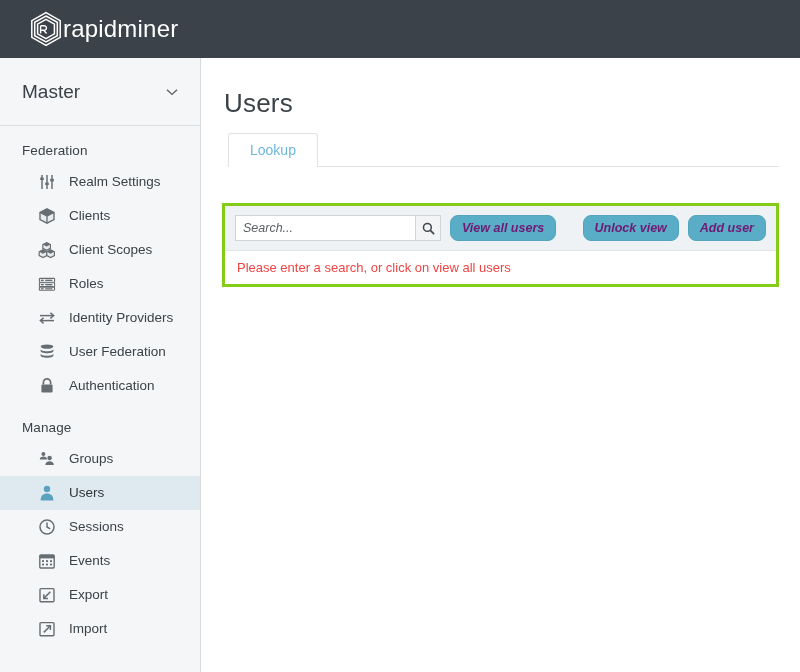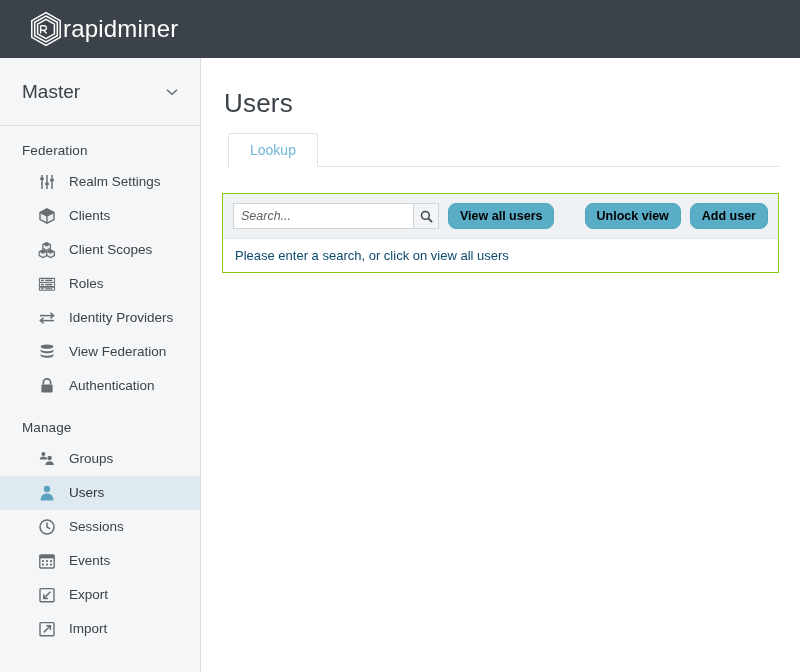--- a/index.html
+++ b/index.html
@@ -158,22 +158,22 @@
   }
   .tab.active {
     background: #ffffff;
     border-color: #dfe3e6;
     border-top-left-radius: 3px;
     border-top-right-radius: 3px;
     color: #6fb7da;
   }
 
   .panel {
-    margin-top: 26px;
-    border: 1px solid #84cc16;
+    margin-top: 36px;
+    border: 3px solid #84cc16;
     background: #ffffff;
   }
   .toolbar {
     background: #eef2f5;
     padding: 9px 10px;
     display: flex;
     align-items: center;
     gap: 9px;
     border-bottom: 1px solid #e2e6e9;
   }
@@ -203,39 +203,40 @@
     display: flex;
     align-items: center;
     justify-content: center;
     cursor: pointer;
     padding: 0;
   }
   .search-btn svg { width: 13px; height: 13px; display: block; }
 
   .btn {
     background: #5aadc6;
-    color: #000000;
+    color: #701a75;
     border: 1px solid #53a5bd;
     border-radius: 8px;
     font-size: 12.5px;
     font-weight: bold;
     height: 26px;
     padding: 0 11px;
     cursor: pointer;
     line-height: 24px;
     font-family: "Liberation Sans", sans-serif;
     white-space: nowrap;
+    font-style: italic;
   }
   .spacer { flex: 1 1 auto; }
 
   .message-row {
     background: #ffffff;
     padding: 9px 12px;
     font-size: 13px;
-    color: #0c4a6e;
+    color: #ef4444;
   }
 </style>
 </head>
 <body>
 
 <div id="app">
 
   <div class="topbar">
     <div class="brand">
       <svg class="brand-mark" viewBox="0 0 34 36">
@@ -342,21 +343,21 @@
         </li>
 
         <li class="nav-item">
           <svg class="nav-ico" viewBox="0 0 18 18">
             <g fill="#5c6368">
               <ellipse cx="9" cy="3.6" rx="6.4" ry="2.2"></ellipse>
               <path d="M2.6 6.0 C2.6 7.3 5.5 8.3 9 8.3 C12.5 8.3 15.4 7.3 15.4 6.0 L15.4 8.0 C15.4 9.3 12.5 10.3 9 10.3 C5.5 10.3 2.6 9.3 2.6 8.0 Z"></path>
               <path d="M2.6 10.4 C2.6 11.7 5.5 12.7 9 12.7 C12.5 12.7 15.4 11.7 15.4 10.4 L15.4 12.4 C15.4 13.7 12.5 14.7 9 14.7 C5.5 14.7 2.6 13.7 2.6 12.4 Z"></path>
             </g>
           </svg>
-          <span class="nav-label">View Federation</span>
+          <span class="nav-label">User Federation</span>
         </li>
 
         <li class="nav-item">
           <svg class="nav-ico" viewBox="0 0 18 18">
             <path d="M5.4 7.6 L5.4 5.4 A3.6 3.6 0 0 1 12.6 5.4 L12.6 7.6" fill="none" stroke="#5c6368" stroke-width="1.7"></path>
             <rect x="3.4" y="7.4" width="11.2" height="8.0" rx="1.2" fill="#5c6368"></rect>
           </svg>
           <span class="nav-label">Authentication</span>
         </li>
       </ul>

